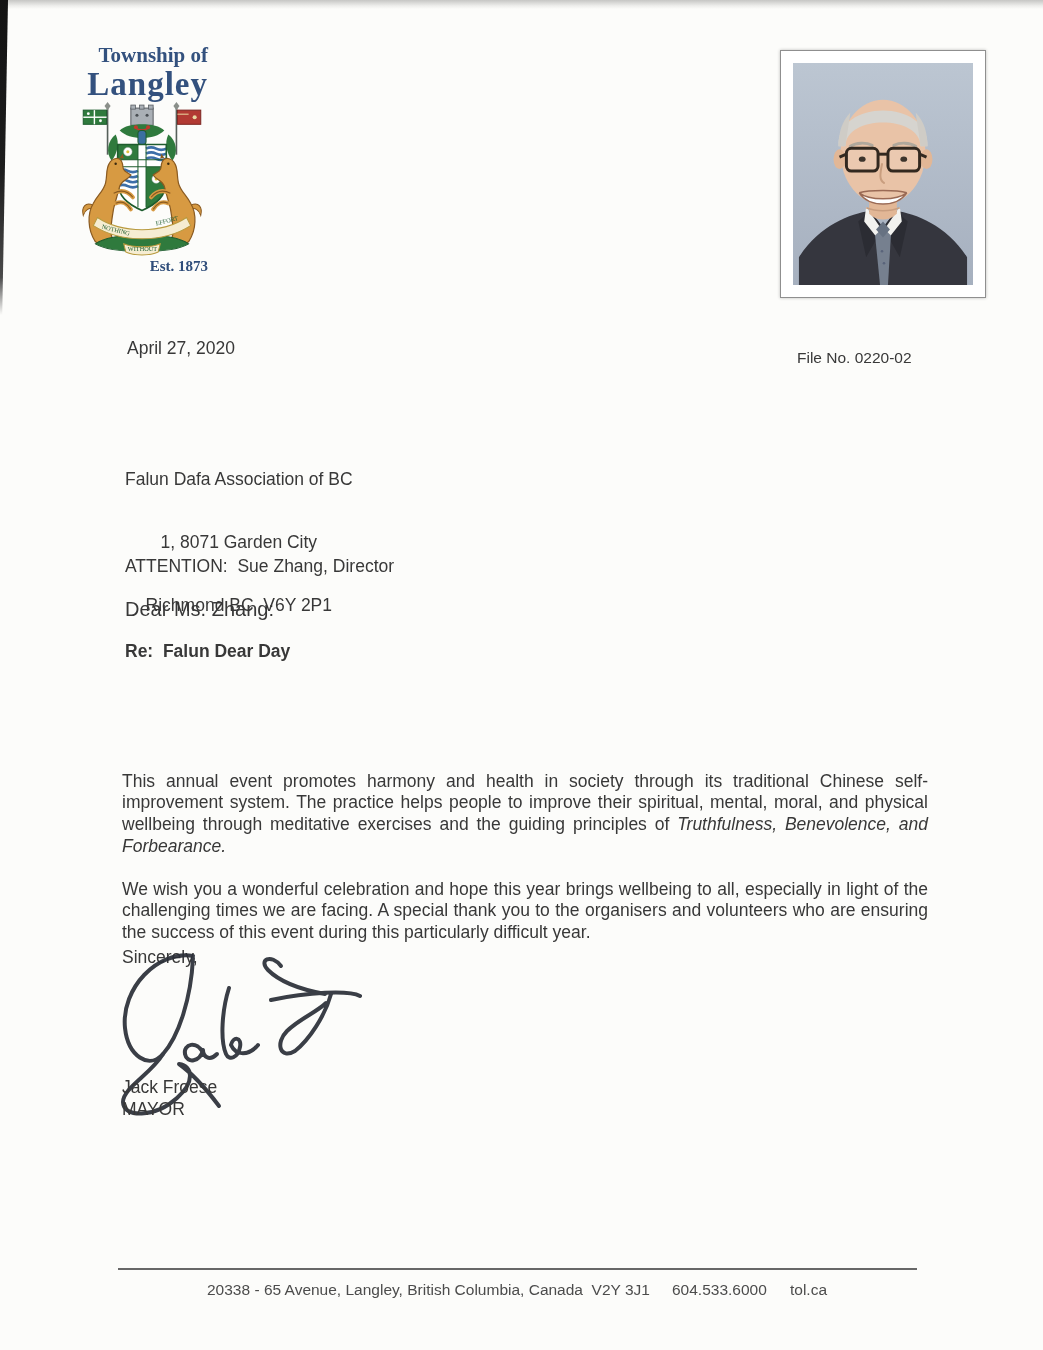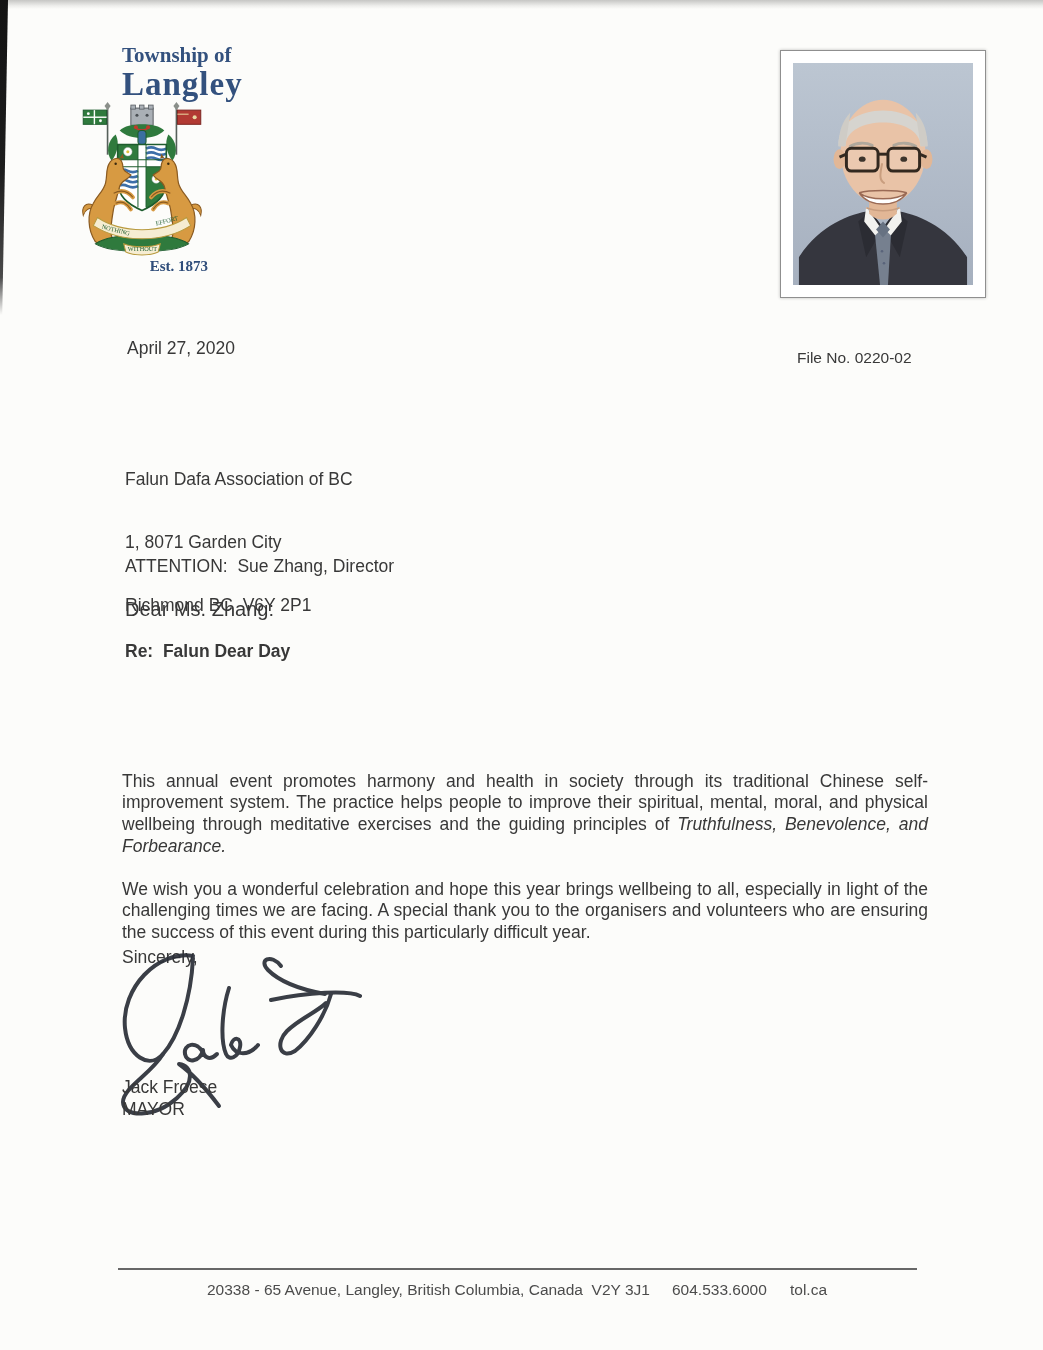--- a/index.html
+++ b/index.html
@@ -7,38 +7,38 @@
     position:relative;width:1043px;height:1350px;background:#fcfcfa;
     overflow:hidden;font-family:"Liberation Sans",sans-serif;color:#383838;
   }
   
   .scan-top{position:absolute;top:0;left:0;width:100%;height:9px;
     background:linear-gradient(180deg,#c6c6c4,#eeeeec 65%,rgba(255,255,255,0));}
   .scan-left{position:absolute;top:0;left:0;width:8px;height:315px;
     background:linear-gradient(180deg,#131313 0%,#1d1d1d 55%,#4a4a4a 88%,rgba(120,120,120,0));
     clip-path:polygon(0 0,100% 0,28% 100%,0 100%);}
   
-  .logo-text{position:absolute;left:78px;top:44px;width:130px;text-align:left;
-    color:#33517e;font-family:"Liberation Serif",serif;font-weight:bold;line-height:1.05;margin-left:44px;}
+  .logo-text{position:absolute;left:78px;top:44px;width:130px;text-align:right;
+    color:#33517e;font-family:"Liberation Serif",serif;font-weight:bold;line-height:1.05;}
   .logo-line1{font-size:21px;display:block;}
   .logo-line2{font-size:33px;display:block;margin-top:1px;letter-spacing:1px;}
   .crest{position:absolute;left:76px;top:100px;width:132px;height:158px;}
   .est{position:absolute;left:76px;top:258px;width:132px;text-align:right;
     font-family:"Liberation Serif",serif;font-weight:bold;font-size:15px;color:#2f4d7a;}
   .office-line{position:absolute;left:268px;top:172px;font-size:16px;white-space:nowrap;
     color:#b5b5b5;letter-spacing:5.5px;word-spacing:9px;}
   .office-line .mayor{color:#2d5d92;font-weight:bold;letter-spacing:4.5px;margin-left:8px;}
   .photo-frame{position:absolute;left:780px;top:50px;width:206px;height:248px;
     background:#ffffff;border:1px solid #8f8f8f;box-sizing:border-box;padding:12px;
     box-shadow:0 0 3px rgba(0,0,0,.25);}
   .photo-frame svg{display:block;width:100%;height:100%;}
   
   .date{position:absolute;left:127px;top:338px;font-size:17.5px;}
   .file-no{position:absolute;left:797px;top:349px;font-size:15.5px;}
-  .recipient{position:absolute;left:125px;top:427px;font-size:17.5px;line-height:21px;white-space:pre-wrap;}
+  .recipient{position:absolute;left:125px;top:427px;font-size:17.5px;line-height:21px;white-space:pre-wrap;text-align:center;}
   .attention{position:absolute;left:125px;top:556px;font-size:17.5px;white-space:pre-wrap;text-align:right;}
   .salutation{position:absolute;left:125px;top:598px;font-size:20px;}
   .subject{position:absolute;left:125px;top:641px;font-size:17.5px;font-weight:bold;white-space:pre-wrap;}
   .body-p{position:absolute;left:122px;width:806px;font-size:17.5px;line-height:21.8px;
     text-align:justify;}
   .p1{top:686px;} .p2{top:753px;} .p3{top:861px;}
   .ital{font-style:italic;}
   .sincerely{position:absolute;left:122px;top:947px;font-size:17.5px;}
   .sig-svg{position:absolute;left:103px;top:948px;width:262px;height:176px;}
   .signer{position:absolute;left:122px;top:1076px;font-size:17.5px;line-height:22px;}

